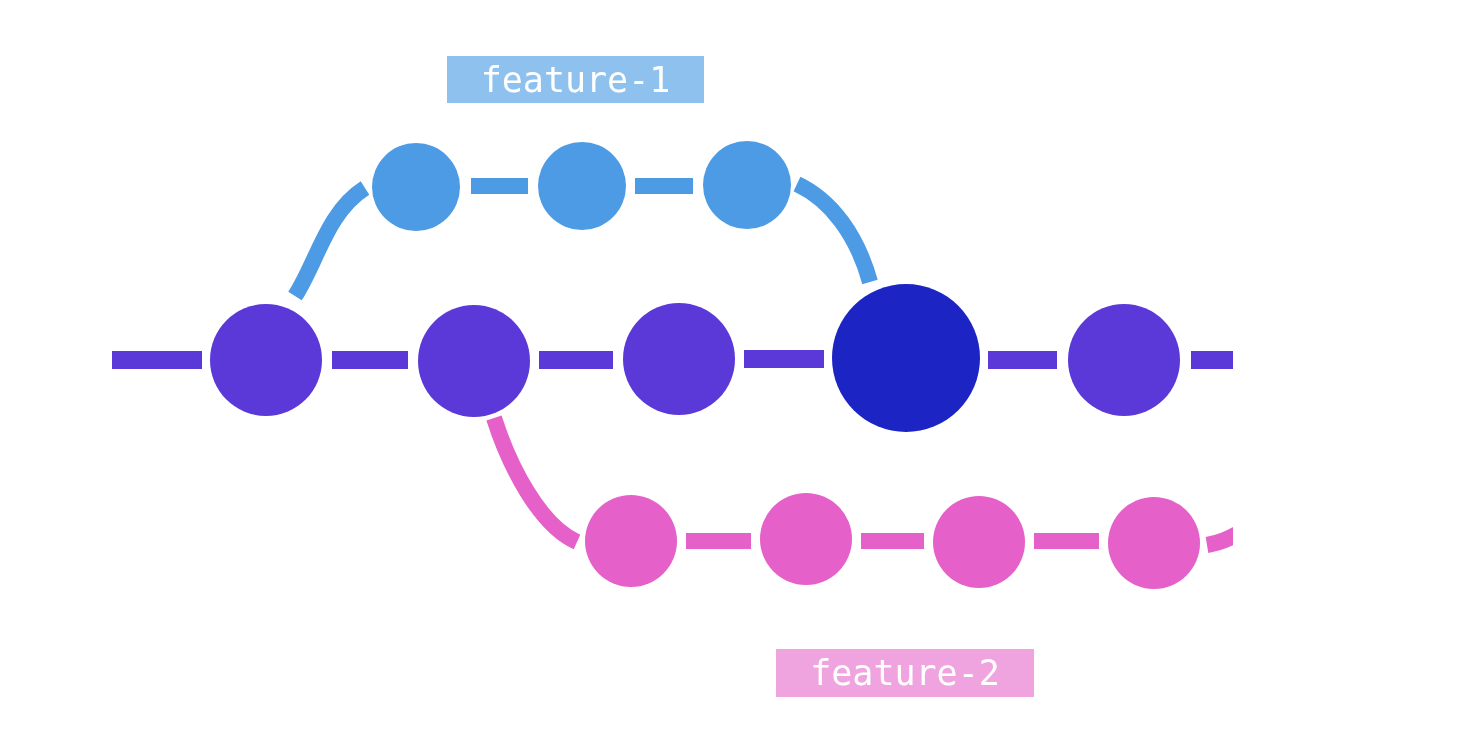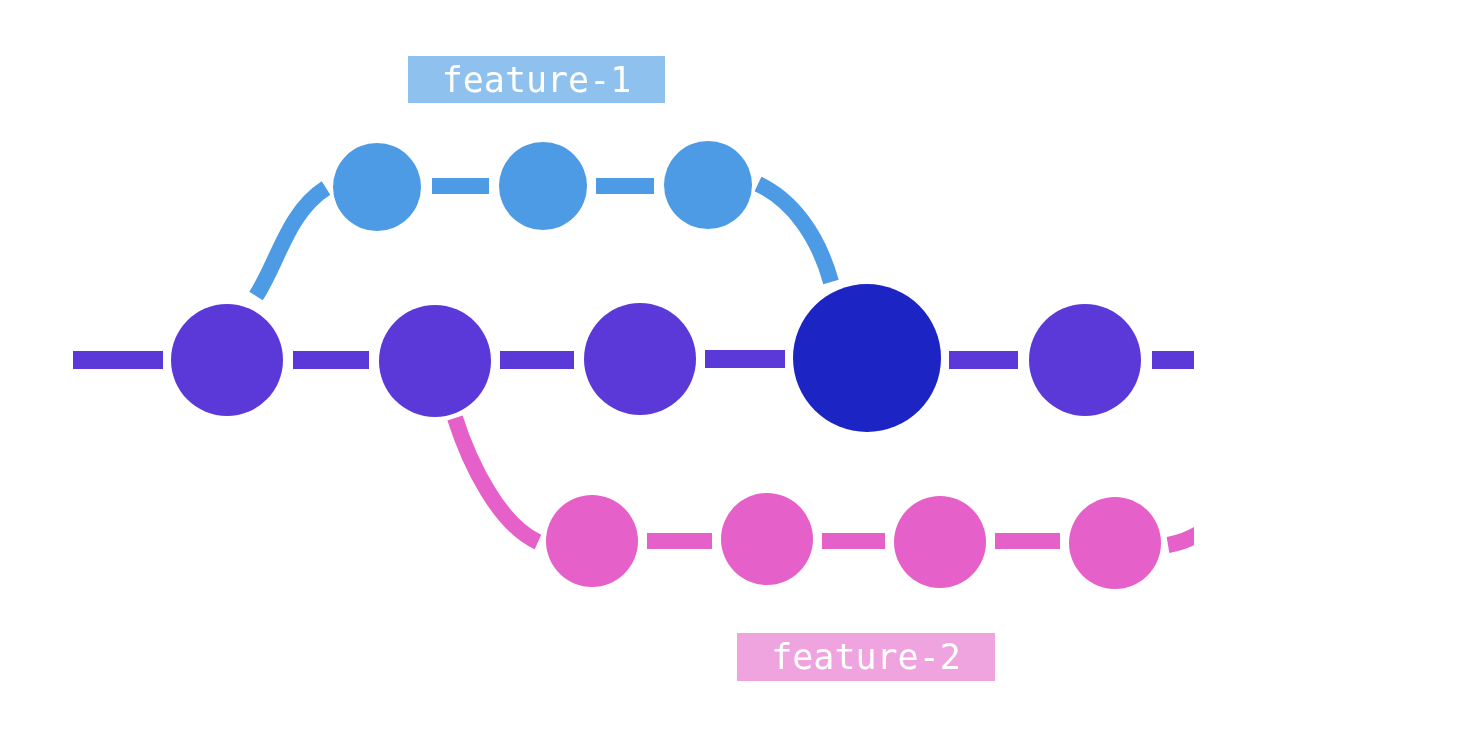--- a/index.html
+++ b/index.html
@@ -7,40 +7,41 @@
     margin: 0;
     padding: 0;
     background: #ffffff;
   }
   .canvas {
     position: relative;
     width: 1194px;
     height: 740px;
     background: #ffffff;
     overflow: hidden;
+    margin-left: 39px;
   }
   .graph-svg {
     position: absolute;
     left: 0;
     top: 0;
   }
   .branch-label {
     position: absolute;
     display: flex;
     align-items: center;
     justify-content: center;
     font-family: "DejaVu Sans Mono", "Liberation Mono", monospace;
     font-size: 35px;
     font-weight: normal;
     letter-spacing: 0px;
     white-space: nowrap;
   }
   .label-feature1 { left: 408px; top: 56px;  width: 257px; height: 47px; }
   .label-master   { left: 72px;  top: 439px; width: 169px; height: 51px; }
-  .label-feature2 { left: 737px; top: 633px; width: 258px; height: 48px; }
+  .label-feature2 { left: 737px; top: 649px; width: 258px; height: 48px; }
 </style>
 </head>
 <body>
 
 <div class="canvas">
   <svg class="graph-svg" width="1457" height="740" viewBox="0 0 1457 740" style="background: rgb(255, 255, 255);">
       <line x1="73" y1="360" x2="163" y2="360" stroke="#5b38d8" stroke-width="18" stroke-linecap="butt"></line>
       <line x1="293" y1="360" x2="369" y2="360" stroke="#5b38d8" stroke-width="18" stroke-linecap="butt"></line>
       <line x1="500" y1="360" x2="574" y2="360" stroke="#5b38d8" stroke-width="18" stroke-linecap="butt"></line>
       <line x1="705" y1="359" x2="785" y2="359" stroke="#5b38d8" stroke-width="18" stroke-linecap="butt"></line>

